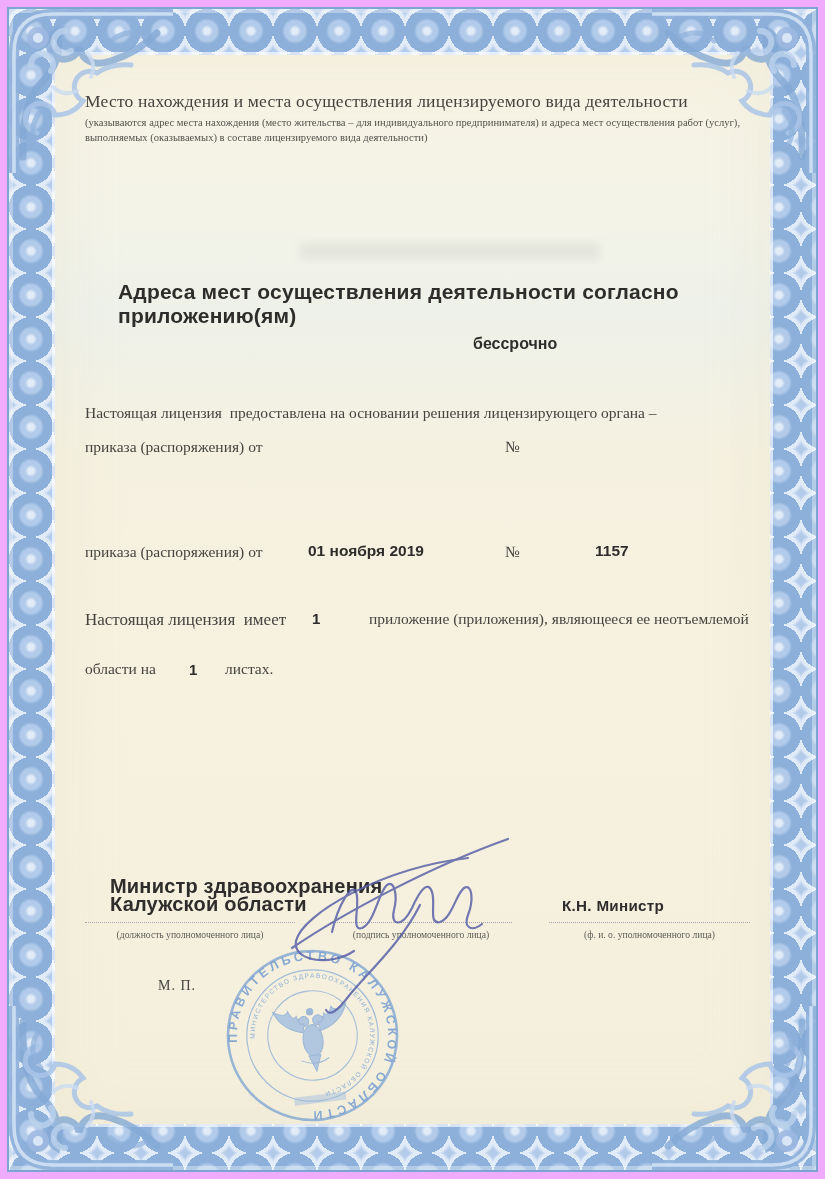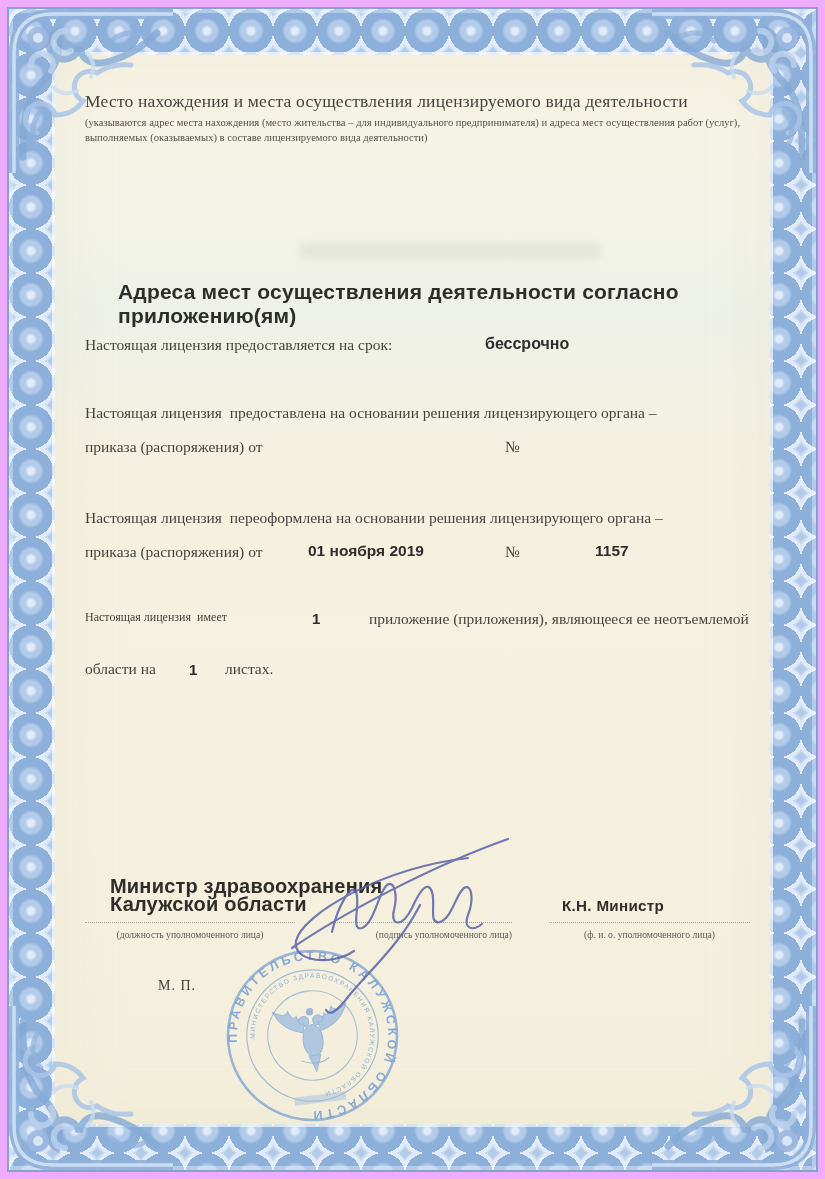--- a/index.html
+++ b/index.html
@@ -26,44 +26,44 @@
   
   .abs{position:absolute;}
   .serif{font-family:"Liberation Serif",serif;color:#45443f;}
   .sansb{font-family:"Liberation Sans",sans-serif;font-weight:bold;color:#2e2d2b;}
   .keep-sp{white-space:pre-wrap;}
   .doc-title{left:85px;top:91px;width:630px;font-size:17.5px;letter-spacing:.2px;color:#44433d;}
   .doc-note{left:85px;top:116px;width:668px;font-size:10.6px;line-height:14.6px;color:#53524b;}
   .addr{left:112px;top:164px;font-size:16.5px;letter-spacing:.2px;}
   .appendix{left:118px;top:232px;font-size:21px;letter-spacing:.2px;margin-top:48px;}
   .term-label{left:85px;top:336px;font-size:15.5px;}
-  .term-value{left:473px;top:335px;font-size:16px;margin-left:12px;}
+  .term-value{left:473px;top:335px;font-size:16px;}
   .g1{left:85px;top:404px;font-size:15.5px;}
   .g2p{left:85px;top:438px;font-size:15.5px;}
   .g2n{left:505px;top:438px;font-size:15.5px;}
   .r1{left:85px;top:509px;font-size:15.5px;}
   .r2p{left:85px;top:543px;font-size:15.5px;}
   .r2d{left:308px;top:542px;font-size:15.5px;}
   .r2n{left:505px;top:543px;font-size:15.5px;}
   .r2num{left:595px;top:542px;font-size:15.5px;}
-  .a1p{left:85px;top:610px;font-size:12px;}
+  .a1p{left:85px;top:610px;font-size:17px;}
   .a1c{left:312px;top:610px;font-size:15px;}
   .a1m{left:336px;top:610px;font-size:15.5px;margin-left:33px;}
   .a2p{left:85px;top:660px;font-size:15.5px;}
   .a2s{left:189px;top:661px;font-size:15px;}
   .a2t{left:225px;top:660px;font-size:15.5px;}
   .minister{left:110px;top:878px;font-size:20px;line-height:17.5px;letter-spacing:.2px;}
   .signer-name{left:562px;top:897px;font-size:15.2px;letter-spacing:.3px;}
   .rule{position:absolute;top:922px;height:0;border-top:1px dotted #8f8ca0;opacity:.75;}
   .rule1{left:85px;width:210px;}
   .rule2{left:330px;width:182px;}
   .rule3{left:549px;width:201px;}
   .caption{position:absolute;top:929px;font-size:9.6px;color:#5c5b55;text-align:center;}
   .cap1{left:85px;width:210px;}
-  .cap2{left:330px;width:182px;text-align:right;}
+  .cap2{left:330px;width:182px;}
   .cap3{left:549px;width:201px;}
   .mp{left:158px;top:978px;font-size:14px;letter-spacing:1px;}
   .ghost{left:300px;top:243px;width:300px;height:16px;background:rgba(150,152,140,.14);
          filter:blur(4px);border-radius:4px;}
   .stamp-wrap{left:225px;top:948px;width:175px;height:175px;transform:rotate(-7deg);opacity:.9;}
   .sig-overlay{left:0;top:0;width:825px;height:1179px;pointer-events:none;}
 </style>
 </head>
 <body>
 
@@ -101,28 +101,26 @@
   <svg class="corner br">
       <use href="#cornerFl"></use>
     </svg>
 
   <div class="abs serif doc-title">Место нахождения и места осуществления лицензируемого вида деятельности</div>
   <div class="abs serif doc-note">(указываются адрес места нахождения (место жительства – для индивидуального предпринимателя) и адреса мест осуществления работ (услуг), выполняемых (оказываемых) в составе лицензируемого вида деятельности)</div>
 
   <div class="abs sansb appendix">Адреса мест осуществления деятельности согласно приложению(ям)</div>
   <div class="abs ghost"></div>
 
-  <div class="abs serif term-label">Настоящая лицензия предоставляется на срок:</div>
   <div class="abs sansb term-value">бессрочно</div>
 
   <div class="abs serif g1 keep-sp">Настоящая лицензия  предоставлена на основании решения лицензирующего органа –</div>
   <div class="abs serif g2p">приказа (распоряжения) от</div>
   <div class="abs serif g2n">№</div>
 
-  <div class="abs serif r1 keep-sp">Настоящая лицензия  переоформлена на основании решения лицензирующего органа –</div>
   <div class="abs serif r2p">приказа (распоряжения) от</div>
   <div class="abs sansb r2d">01 ноября 2019</div>
   <div class="abs serif r2n">№</div>
   <div class="abs sansb r2num">1157</div>
 
   <div class="abs serif a1p keep-sp">Настоящая лицензия  имеет</div>
   <div class="abs sansb a1c">1</div>
   <div class="abs serif a1m">приложение (приложения), являющееся ее неотъемлемой</div>
   <div class="abs serif a2p">области на</div>
   <div class="abs sansb a2s">1</div>

